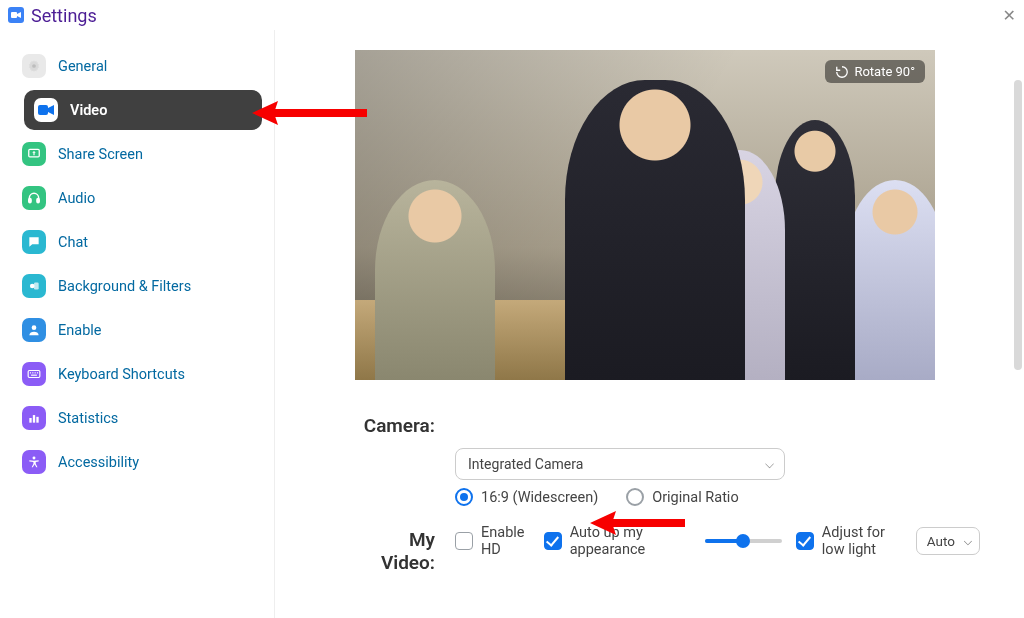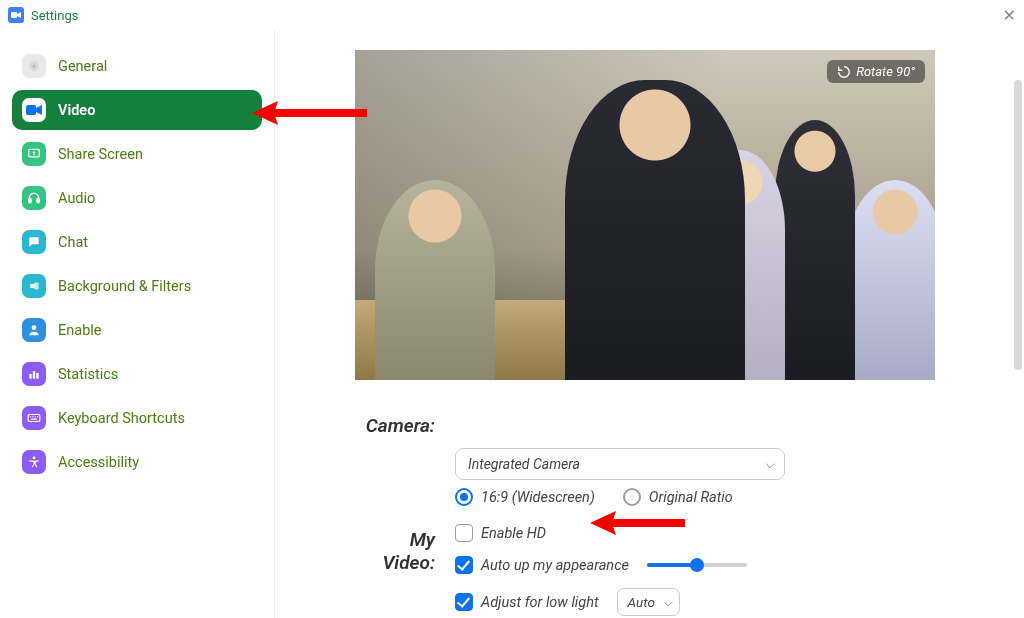--- a/index.html
+++ b/index.html
@@ -20,21 +20,21 @@
     background: #fff;
     position: relative;
   }
   .titlebar .app-icon {
     width: 16px; height: 16px;
     background: #3b82f6;
     border-radius: 3px;
     margin-right: 7px;
     display:flex;align-items:center;justify-content:center;
   }
-  .titlebar .title { color: #15803d; font-size: 13px; }
+  .titlebar .title { color: #4c1d95; font-size: 18px; }
   .titlebar .close {
     position: absolute; right: 8px; top: 6px;
     font-size: 16px; color: #888; cursor: pointer;
     font-weight: 300;
   }
   .body {
     display: flex;
     height: calc(100% - 30px);
     position: relative;
   }
@@ -46,37 +46,37 @@
   .nav-item {
     display: flex;
     align-items: center;
     height: 40px;
     padding: 0 10px;
     border-radius: 10px;
     cursor: pointer;
     margin-bottom: 4px;
   }
   .nav-item.active {
-    background: #15803d;
+    background: #404040;
+    margin-left: 12px;
   }
   .nav-item.active .nav-label { color: #fff; font-weight: 600; }
   .nav-item.active .nav-icon { background: #fff; }
   .nav-icon {
     width: 24px; height: 24px; border-radius: 7px;
     margin-right: 12px;
     display:flex;align-items:center;justify-content:center;
     flex-shrink: 0;
   }
-  .nav-label { color: #4d7c0f; font-size: 14.5px; }
+  .nav-label { color: #0369a1; font-size: 14.5px; }
   .main {
     flex: 1;
     padding: 20px 44px 20px 80px;
     position: relative;
     overflow: hidden;
-    font-style: italic;
   }
   .preview {
     width: 580px;
     height: 330px;
     position: relative;
     border-radius: 0;
     overflow: hidden;
     margin-bottom: 30px;
   }
   .preview-img {
@@ -186,21 +186,21 @@
     flex-shrink:0; position:relative;
   }
   .checkbox.checked {
     background:#0e72ed; border-color:#0e72ed;
   }
   .checkbox.checked::after {
     content:""; position:absolute; left:4px; top:1px;
     width:5px; height:10px; border:2px solid #fff;
     border-top:none; border-left:none; transform: rotate(40deg);
   }
-  .check-stack { display:flex; flex-direction:column; gap:14px;}
+  .check-stack { display:flex; flex-direction:row; gap:14px;}
   .slider {
     width: 100px; height: 4px; background:#d0d0d0; border-radius:2px;
     position: relative; margin-left: 10px;
   }
   .slider .fill { position:absolute; left:0; top:0; bottom:0; width:50%; background:#0e72ed; border-radius:2px;}
   .slider .thumb { position:absolute; left:50%; top:50%; width:14px; height:14px; background:#0e72ed; border-radius:50%; transform:translate(-50%,-50%);}
   .dropdown-small {
     height: 28px; border:1px solid #ccc; border-radius:7px;
     padding: 0 24px 0 10px; font-size: 13.5px; color:#444;
     display:flex;align-items:center; margin-left: 10px;
@@ -304,40 +304,40 @@
             <circle cx="12" cy="8" r="4"></circle>
             <path d="M4 21c0-4 4-6 8-6s8 2 8 6z"></path>
           </svg>
       </div>
       <span class="nav-label">Enable</span>
     </div>
 
     <div class="nav-item">
       <div class="nav-icon" style="background:#8b5cf6">
         <svg width="14" height="14" viewBox="0 0 24 24" fill="#fff">
-            <rect x="4" y="12" width="4" height="8"></rect>
-            <rect x="10" y="7" width="4" height="13"></rect>
-            <rect x="16" y="10" width="4" height="10"></rect>
-          </svg>
-      </div>
-      <span class="nav-label">Statistics</span>
-    </div>
-
-    <div class="nav-item">
-      <div class="nav-icon" style="background:#8b5cf6">
-        <svg width="14" height="14" viewBox="0 0 24 24" fill="#fff">
             <rect x="2" y="6" width="20" height="12" rx="2" fill="none" stroke="#fff" stroke-width="2"></rect>
             <rect x="5" y="9" width="2" height="2"></rect>
             <rect x="9" y="9" width="2" height="2"></rect>
             <rect x="13" y="9" width="2" height="2"></rect>
             <rect x="17" y="9" width="2" height="2"></rect>
             <rect x="7" y="13" width="10" height="2"></rect>
           </svg>
       </div>
       <span class="nav-label">Keyboard Shortcuts</span>
+    </div>
+
+    <div class="nav-item">
+      <div class="nav-icon" style="background:#8b5cf6">
+        <svg width="14" height="14" viewBox="0 0 24 24" fill="#fff">
+            <rect x="4" y="12" width="4" height="8"></rect>
+            <rect x="10" y="7" width="4" height="13"></rect>
+            <rect x="16" y="10" width="4" height="10"></rect>
+          </svg>
+      </div>
+      <span class="nav-label">Statistics</span>
     </div>
 
     <div class="nav-item">
       <div class="nav-icon" style="background:#8b5cf6">
         <svg width="14" height="14" viewBox="0 0 24 24" fill="#fff">
             <circle cx="12" cy="5" r="2.5"></circle>
             <path d="M4 9l8 1 8-1v2l-5 1v3l3 6h-2l-3-5-3 5H8l3-6v-3L4 11z"></path>
           </svg>
       </div>
       <span class="nav-label">Accessibility</span>

